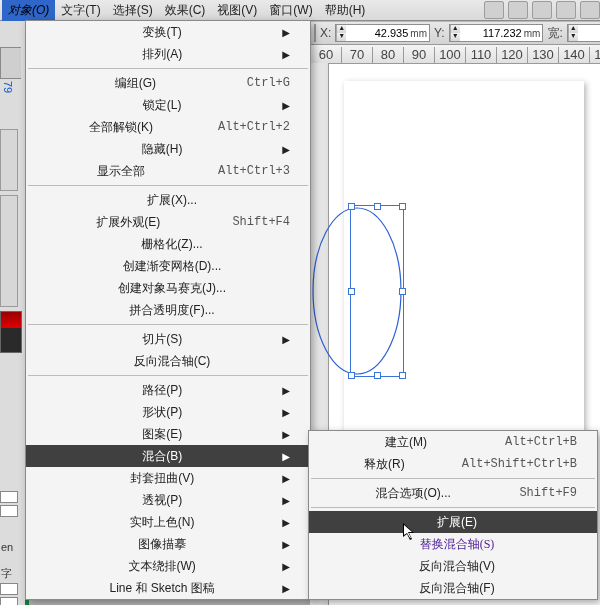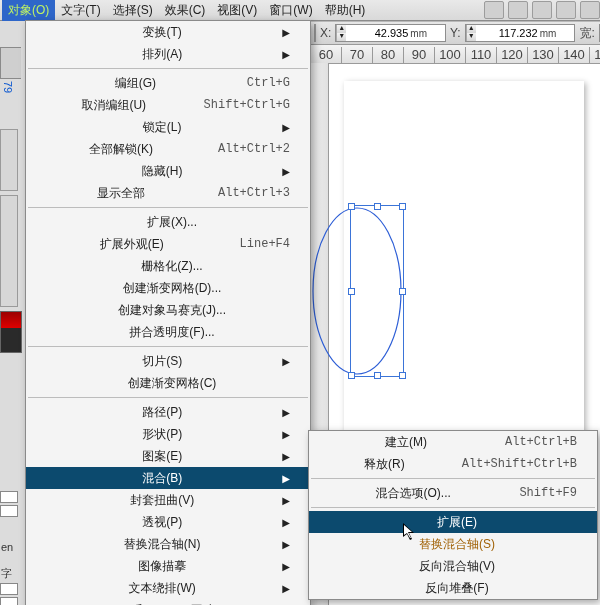--- a/index.html
+++ b/index.html
@@ -3,34 +3,34 @@
 <meta charset="utf-8">
 <style>
   html,body{margin:0;padding:0;width:600px;height:605px;overflow:hidden;
     font-family:"Microsoft YaHei","Segoe UI",Tahoma,sans-serif;
     font-size:12px;color:#222;background:#b9b9b9;}
   
   .menubar{position:absolute;left:0;top:0;width:600px;height:20px;
     background:linear-gradient(#e9e9e9,#d9d9d9);border-bottom:1px solid #8a8a8a;
     display:flex;align-items:center;padding-left:2px;}
   .menubar span{padding:2px 6px;cursor:default;}
-  .menubar span.active{background:#2e66c9;color:#bef264;}
+  .menubar span.active{background:#2e66c9;color:#000000;font-style:italic;}
   .menubar .spacer{flex:1;}
   .menubar .ticon{width:18px;height:16px;margin:0 2px;background:#d0d0d0;
     border:1px solid #9c9c9c;border-radius:2px;}
   
   .toolbar2{position:absolute;left:310px;top:22px;right:0;height:22px;
     background:linear-gradient(#e7e7e7,#d3d3d3);border-bottom:1px solid #9a9a9a;
     display:flex;align-items:center;gap:4px;padding-left:4px;}
   .toolbar2 .label{color:#444;}
   .toolbar2 .nbox{display:flex;align-items:center;border:1px solid #8e8e8e;
     background:#fff;height:16px;}
   .toolbar2 .nbox input{width:58px;border:0;outline:0;font-size:11px;
     padding:0 2px 0 4px;text-align:right;}
-  .toolbar2 .unit{font-size:10px;color:#444;padding-right:18px;}
+  .toolbar2 .unit{font-size:10px;color:#444;padding-right:2px;}
   .toolbar2 .st{width:10px;display:flex;flex-direction:column;}
   .toolbar2 .st div{height:8px;line-height:6px;text-align:center;font-size:8px;
     background:linear-gradient(#f3f3f3,#d7d7d7);border-left:1px solid #aaa;cursor:pointer;}
   .toolbar2 .sq{width:16px;height:16px;border:1px solid #9a9a9a;
     background:linear-gradient(#efefef,#d6d6d6);}
   
   .docleft{position:absolute;left:0;top:21px;width:25px;bottom:0;
     background:#dcdcdc;border-right:4px solid #15803d;text-decoration:underline;}
   .docleft .tabish{position:absolute;top:26px;left:0;width:20px;height:30px;
     background:#cfcfcf;border:1px solid #8a8a8a;border-right:0;}
@@ -66,25 +66,25 @@
   .selbox .h.tm{left:50%;top:-3px;margin-left:-3px;}
   .selbox .h.bm{left:50%;bottom:-3px;margin-left:-3px;}
   .selbox .h.ml{left:-3px;top:50%;margin-top:-3px;}
   .selbox .h.mr{right:-3px;top:50%;margin-top:-3px;}
   .selbox svg{position:absolute;left:-40px;top:0;}
   
   .menu{position:absolute;background:#f4f4f4;border:1px solid #8a8a8a;
     box-shadow:3px 3px 8px rgba(0,0,0,.35);}
   .menu .row{display:flex;align-items:center;height:22px;
     padding:0 20px 0 28px;white-space:nowrap;text-align:center;}
-  .menu .row:hover,.menu .row.hover{background:#0c4a6e;color:#fff;}
+  .menu .row:hover,.menu .row.hover{background:#404040;color:#fff;}
   .menu .row .lbl{flex:1;}
   .menu .row .sc{color:#555;margin-left:30px;font-family:Liberation Mono, monospace;}
   .menu .row .arw{margin-left:12px;font-size:10px;}
-  .menu .row.dis{color:#a16207;}
+  .menu .row.dis{color:#4c1d95;font-family:Liberation Serif, serif;}
   .menu .sep{height:1px;background:#bcbcbc;margin:3px 2px;}
   .menu1{left:25px;top:20px;width:284px;}
   .menu2{left:308px;top:430px;width:288px;}
   
   .cursor{position:absolute;left:403px;top:523px;pointer-events:none;}
 </style>
 </head>
 <body>
 
 <div class="menubar">
@@ -188,24 +188,20 @@
     <div class="row">
       <span class="lbl">排列(A)</span>
       <span class="arw">▶</span>
     </div>
     <div class="sep"></div>
     <div class="row">
       <span class="lbl">编组(G)</span>
       <span class="sc">Ctrl+G</span>
     </div>
     <div class="row">
-      <span class="lbl">取消编组(U)</span>
-      <span class="sc">Shift+Ctrl+G</span>
-    </div>
-    <div class="row">
       <span class="lbl">锁定(L)</span>
       <span class="arw">▶</span>
     </div>
     <div class="row">
       <span class="lbl">全部解锁(K)</span>
       <span class="sc">Alt+Ctrl+2</span>
     </div>
     <div class="row">
       <span class="lbl">隐藏(H)</span>
       <span class="arw">▶</span>
@@ -213,41 +209,41 @@
     <div class="row">
       <span class="lbl">显示全部</span>
       <span class="sc">Alt+Ctrl+3</span>
     </div>
     <div class="sep"></div>
     <div class="row">
       <span class="lbl">扩展(X)...</span>
     </div>
     <div class="row">
       <span class="lbl">扩展外观(E)</span>
-      <span class="sc">Line+F4</span>
+      <span class="sc">Shift+F4</span>
     </div>
     <div class="row">
       <span class="lbl">栅格化(Z)...</span>
     </div>
     <div class="row">
       <span class="lbl">创建渐变网格(D)...</span>
     </div>
     <div class="row">
       <span class="lbl">创建对象马赛克(J)...</span>
     </div>
     <div class="row">
       <span class="lbl">拼合透明度(F)...</span>
     </div>
     <div class="sep"></div>
     <div class="row">
       <span class="lbl">切片(S)</span>
       <span class="arw">▶</span>
     </div>
     <div class="row">
-      <span class="lbl">创建渐变网格(C)</span>
+      <span class="lbl">反向混合轴(C)</span>
     </div>
     <div class="sep"></div>
     <div class="row">
       <span class="lbl">路径(P)</span>
       <span class="arw">▶</span>
     </div>
     <div class="row">
       <span class="lbl">形状(P)</span>
       <span class="arw">▶</span>
     </div>
@@ -261,21 +257,21 @@
     </div>
     <div class="row">
       <span class="lbl">封套扭曲(V)</span>
       <span class="arw">▶</span>
     </div>
     <div class="row">
       <span class="lbl">透视(P)</span>
       <span class="arw">▶</span>
     </div>
     <div class="row">
-      <span class="lbl">替换混合轴(N)</span>
+      <span class="lbl">实时上色(N)</span>
       <span class="arw">▶</span>
     </div>
     <div class="row">
       <span class="lbl">图像描摹</span>
       <span class="arw">▶</span>
     </div>
     <div class="row">
       <span class="lbl">文本绕排(W)</span>
       <span class="arw">▶</span>
     </div>
@@ -303,20 +299,20 @@
     <div class="row hover">
       <span class="lbl">扩展(E)</span>
     </div>
     <div class="row dis">
       <span class="lbl">替换混合轴(S)</span>
     </div>
     <div class="row">
       <span class="lbl">反向混合轴(V)</span>
     </div>
     <div class="row">
-      <span class="lbl">反向堆叠(F)</span>
+      <span class="lbl">反向混合轴(F)</span>
     </div>
   </div>
 
 <svg class="cursor" width="16" height="20">
   <polygon points="0,0 0,14 4,11 7,17 9,16 6,10 11,10" fill="#000"></polygon>
   <polygon points="1,2 1,12 4,10 7,15 8,15 5,9 9,9" fill="#fff"></polygon>
 </svg>
 
 </body></html>

